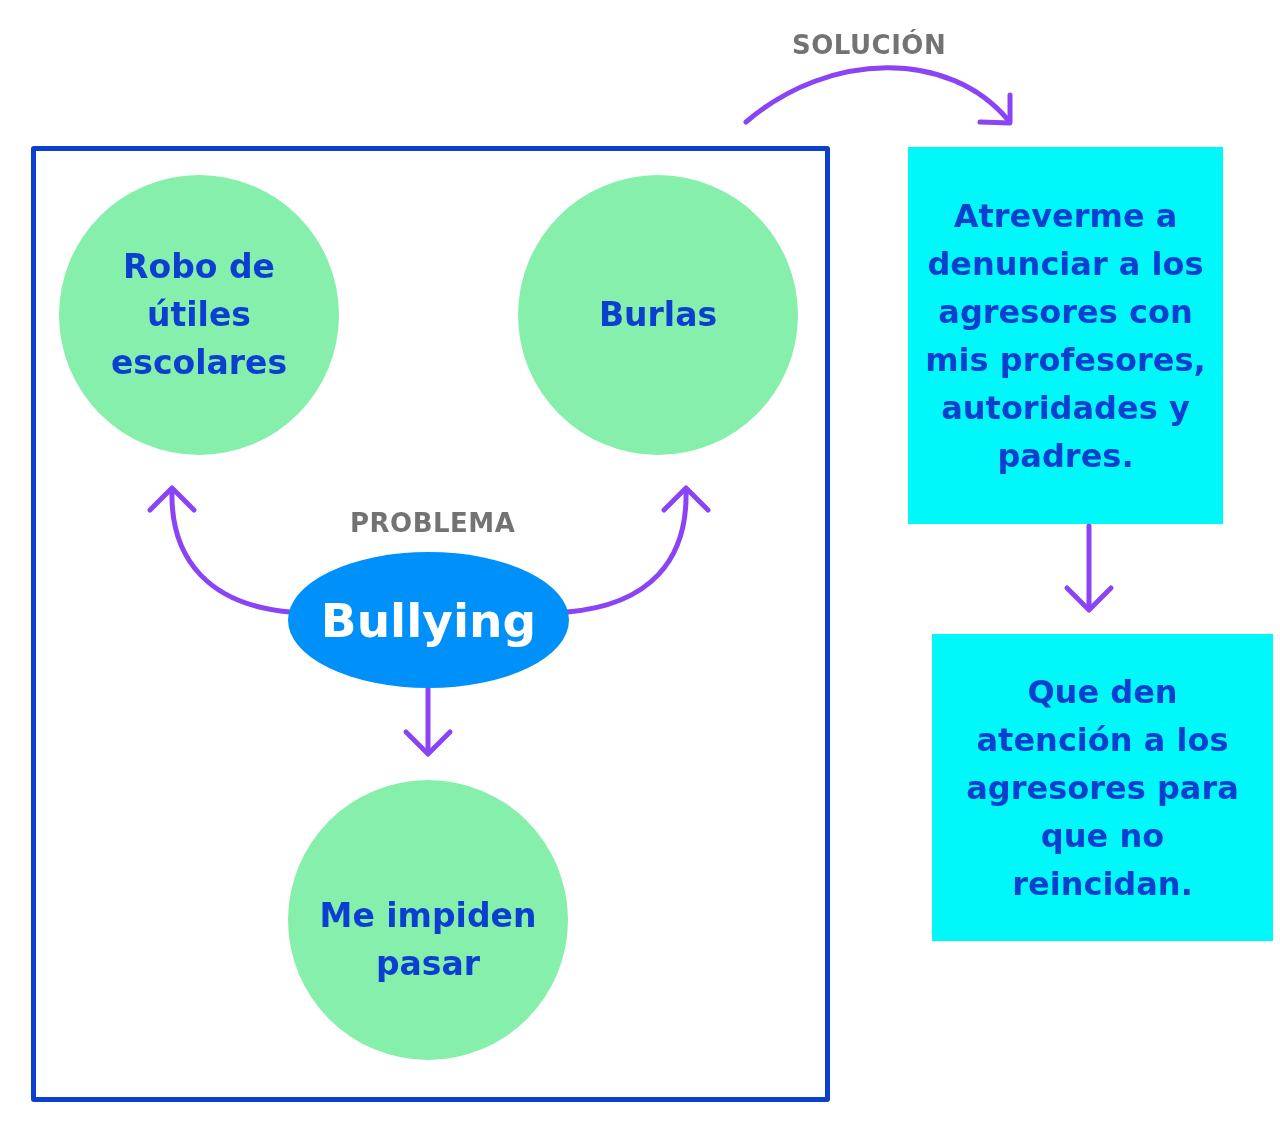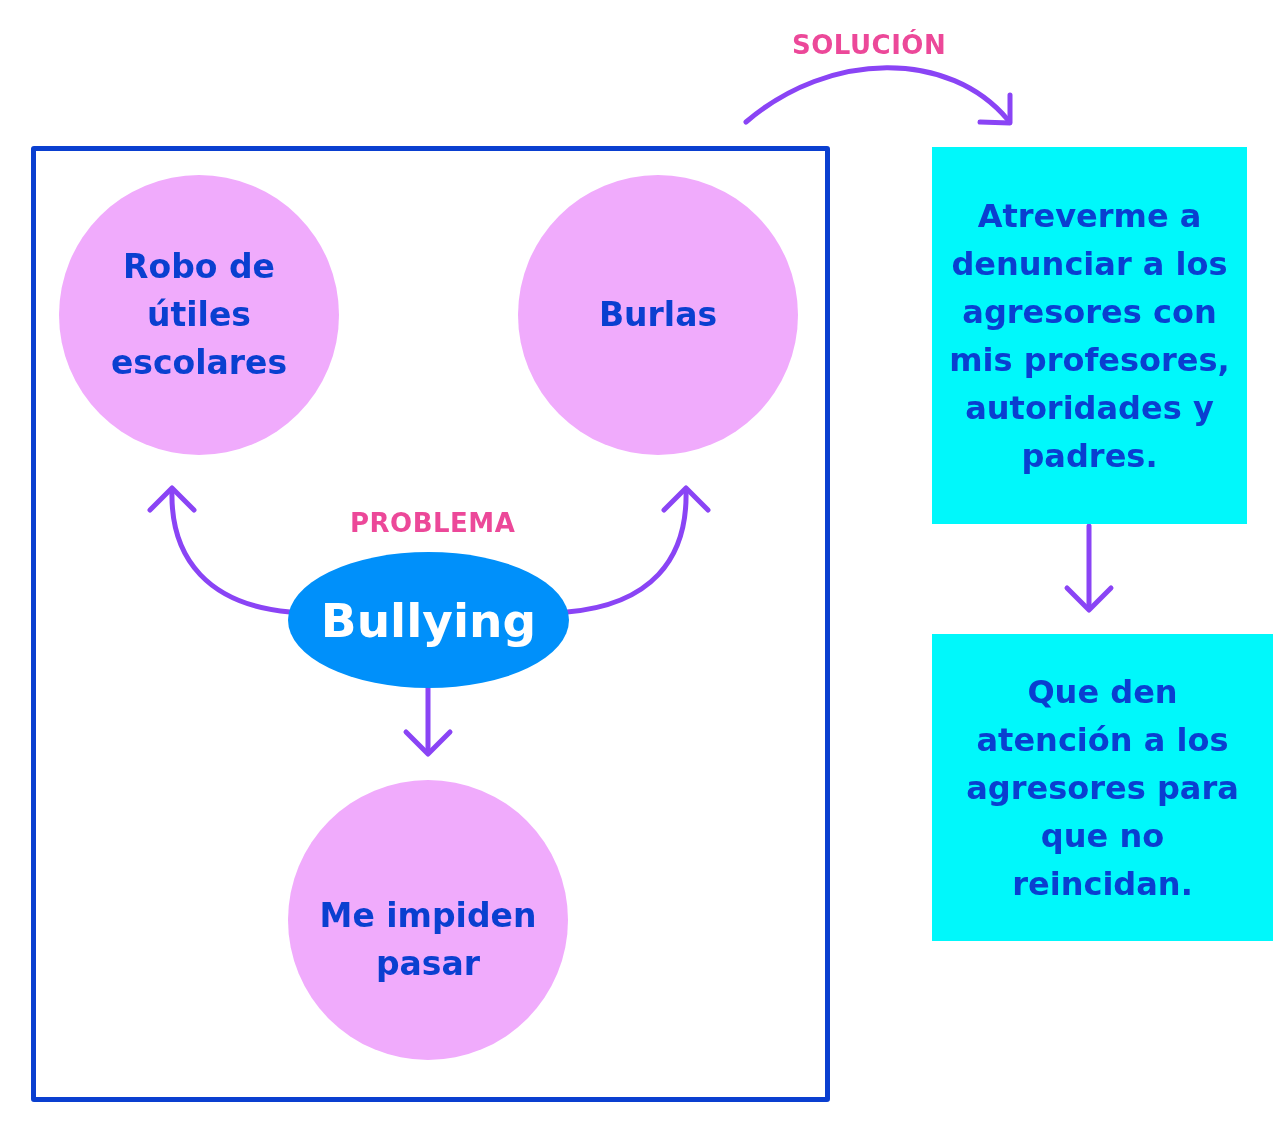--- a/index.html
+++ b/index.html
@@ -1,26 +1,26 @@
 <!DOCTYPE html>
 <html><head>
 <meta charset="utf-8">
 <style>
   html, body { margin: 0; padding: 0; background: #ffffff; }
   body { width: 1280px; height: 1124px; position: relative; overflow: hidden;
          font-family: "DejaVu Sans", sans-serif; }
   .frame { position: absolute; left: 31px; top: 146px; width: 789px; height: 946px;
            border: 5px solid #0a3fd0; border-radius: 3px; box-sizing: content-box; }
   .circle { position: absolute; width: 280px; height: 280px; border-radius: 50%;
-            background: #f0abfc; display: flex; align-items: center; justify-content: center;
+            background: #86efac; display: flex; align-items: center; justify-content: center;
             text-align: center; color: #0a3fd0; font-weight: bold; font-size: 33px; line-height: 48px; }
   .ellipse { position: absolute; left: 288px; top: 552px; width: 281px; height: 136px;
              border-radius: 50%; background: #0090fa; display: flex; align-items: center;
              justify-content: center; color: #ffffff; font-weight: bold; font-size: 47px; }
-  .label { position: absolute; color: #ec4899; font-weight: 900; font-size: 26px; letter-spacing: 0.5px; }
+  .label { position: absolute; color: #737373; font-weight: 900; font-size: 26px; letter-spacing: 0.5px; }
   .box { position: absolute; background: #00f8fb; display: flex; align-items: center;
          justify-content: center; text-align: center; color: #0a3fd0; font-weight: bold;
          font-size: 32px; line-height: 48px; white-space: pre-line; }
   svg.arrows { position: absolute; left: 0; top: 0; }
 </style>
 </head>
 <body>
 
 <div class="frame"></div>
 
@@ -63,21 +63,21 @@
   <span style="white-space:pre-line;margin-top:40px;">Me impiden
 pasar</span>
 </div>
 
 <div class="ellipse">
   <span>Bullying</span>
 </div>
 
 <div class="label" style="left:792px; top:30px;">SOLUCIÓN</div>
 
-<div class="box" style="left:932px; top:147px; width:315px; height:377px;">
+<div class="box" style="left:908px; top:147px; width:315px; height:377px;">
   <span>Atreverme a
 denunciar a los
 agresores con
 mis profesores,
 autoridades y
 padres.</span>
 </div>
 <div class="box" style="left:932px; top:634px; width:341px; height:307px;">
   <span>Que den
 atención a los

